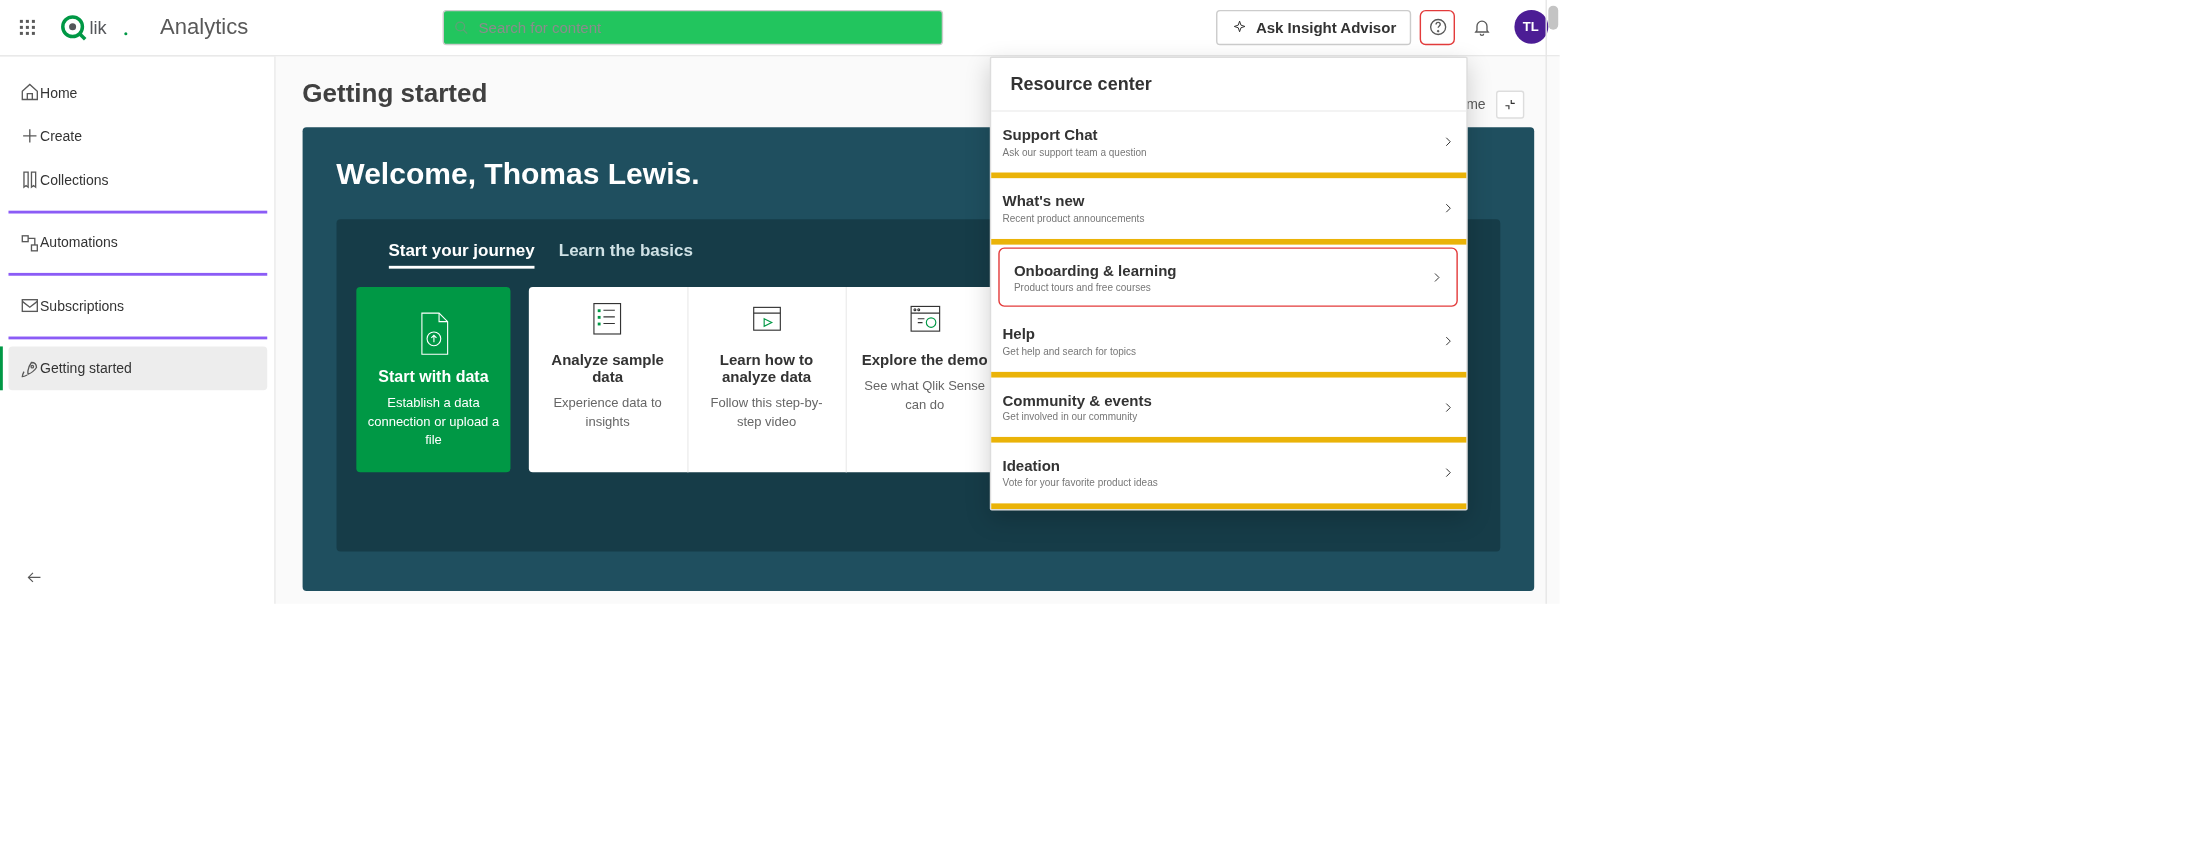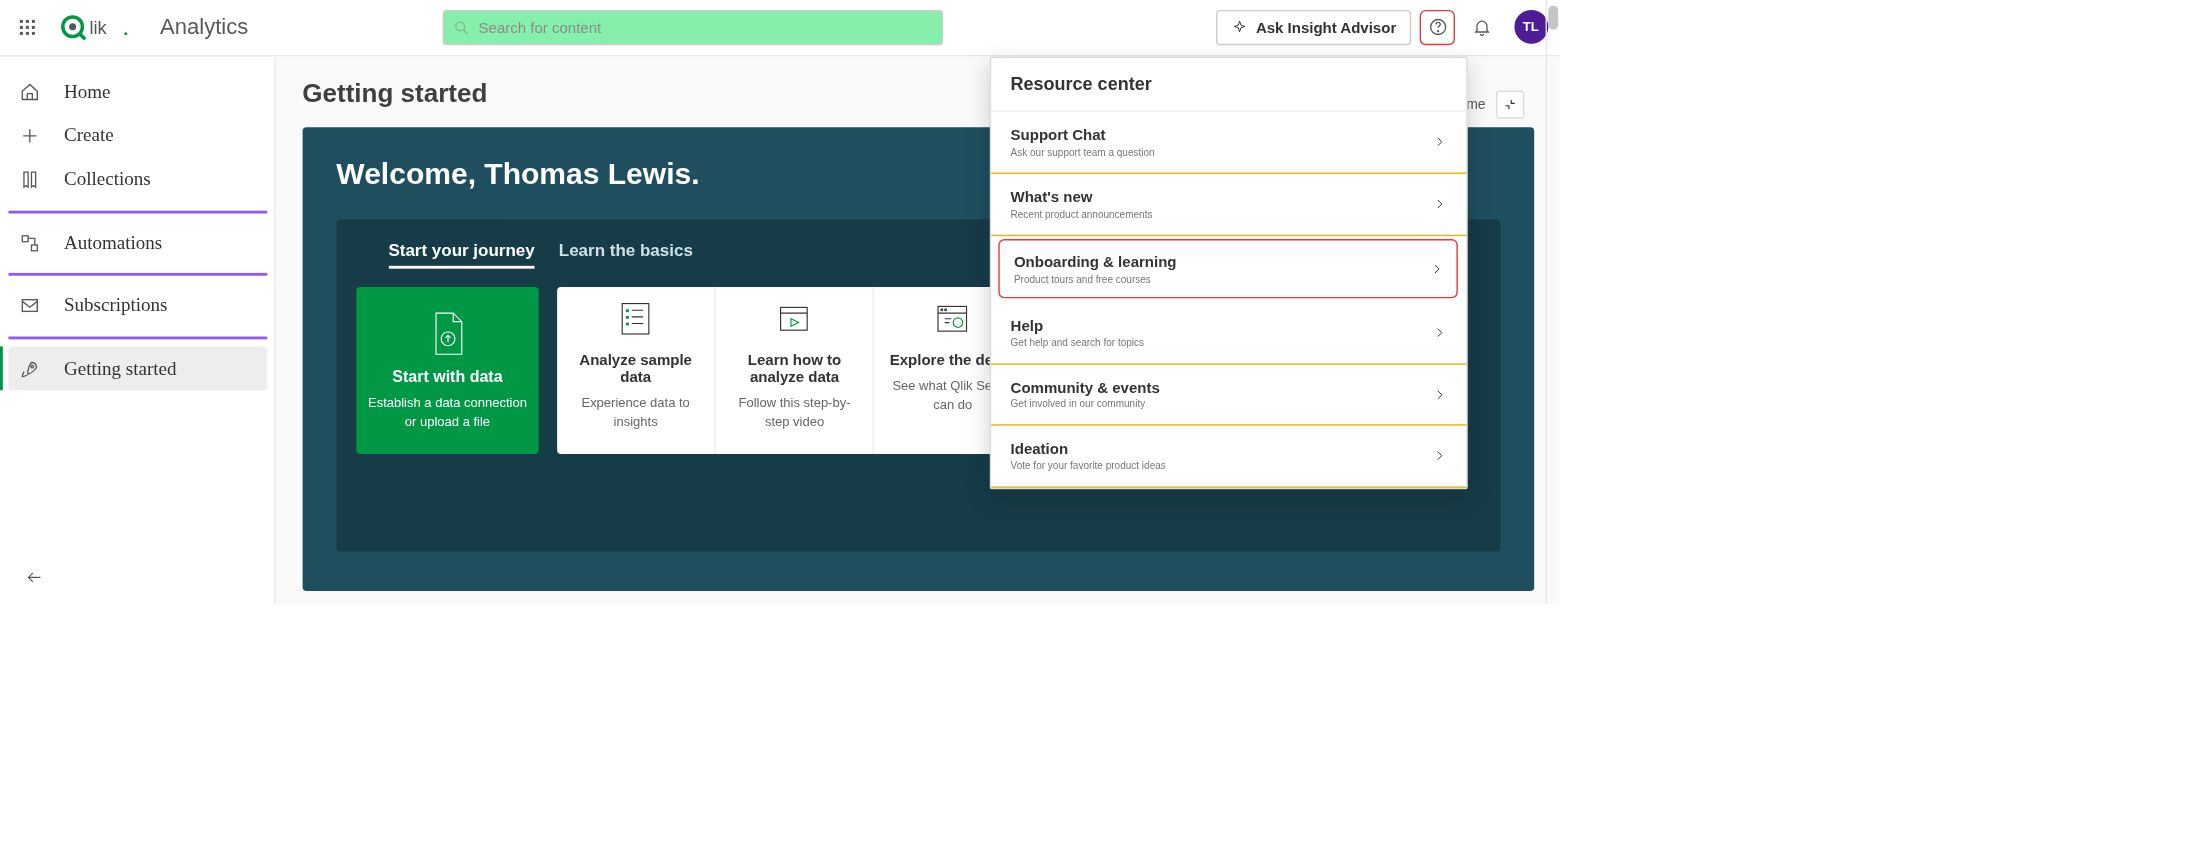--- a/index.html
+++ b/index.html
@@ -43,21 +43,21 @@
     margin-left: auto;
     margin-right: auto;
     position: relative;
     left: -40px;
   }
   .search {
     width: 500px;
     height: 36px;
     border: 1px solid #ccc;
     border-radius: 4px;
-    background: #86efac;
+    background: #22c55e;
     display:flex; align-items:center;
     padding: 0 10px;
     color:#666;
     justify-content:flex-end;
   }
   .search svg { width:16px; height:16px; margin-right:10px; opacity:.6;}
   .search input {
     border:none; outline:none; width:100%; font-size:15px; color:#595959; background:transparent;
   }
   .search input::placeholder{ color:#8c8c8c; }
@@ -93,27 +93,26 @@
   }
   .sidebar {
     width: 276px;
     border-right:1px solid #e6e6e6;
     padding: 14px 8px;
     overflow-y:auto;
   }
   .nav-group { padding-bottom:8px; }
   .nav-group + .nav-group { border-top:4px solid #8b5cf6; padding-top:8px; }
   .nav-item {
-    display:flex; align-items:center; gap:24px;
+    display:flex; align-items:center; gap:0;
     height:44px; padding:0 12px;
     border-radius:4px;
     color:#333;
     cursor:pointer;
-    font-size:19px;
-    font-family:Liberation Serif, serif;
+    font-size:14px;
   }
   .nav-item svg{width:20px;height:20px;stroke:#595959;fill:none;stroke-width:1.6;}
   .nav-item.active {
     background:#ededed;
     position:relative;
   }
   .nav-item.active::before {
     content:""; position:absolute; left:-8px; top:0; bottom:0; width:3px; background:#009845;
   }
   .sidebar-collapse {
@@ -157,21 +156,21 @@
     display:flex; gap:24px;
     font-size:17px; font-weight:600;
     margin-bottom:18px;
     margin-left:32px;
   }
   .journey-tabs .tab{ cursor:pointer; color:#cfe1e5;}
   .journey-tabs .tab.active{ color:#fff; border-bottom:3px solid #fff; padding-bottom:6px;}
   .cards-wrap{ display:flex; }
   .start-card{
     background:#009845;color:#fff;
-    width:182px;
+    width:154px;
     padding:22px 8px;
     text-align:center;
     border-radius:4px;
   }
   .start-card svg{width:42px;height:48px;stroke:#fff;fill:none;stroke-width:1.3; margin-bottom:8px;}
   .start-card h3{font-size:16px;font-weight:700;margin-bottom:10px;}
   .start-card p{font-size:13px;line-height:1.4;}
   .white-cards{
     background:#fff; color:#333;
     display:flex;
@@ -206,22 +205,22 @@
     border-radius:2px;
     z-index:50;
   }
   .popover-header{
     font-size:18px;font-weight:700;color:#333;
     padding:16px 20px;
     border-bottom:1px solid #eee;
   }
   .res-item{
     display:flex; align-items:center; justify-content:space-between;
-    padding:14px 20px;
-    border-bottom:1px solid #eab308;
+    padding:14px 12px;
+    border-bottom:7px solid #eab308;
     cursor:pointer;
   }
   .res-item.highlighted{
     border:2px solid #e33b3b; border-radius:6px;
     margin:4px 8px;
     padding:12px 14px;
   }
   .res-text h4{font-size:15px;font-weight:700;color:#333;margin-bottom:4px;}
   .res-text p{font-size:10px;color:#777;}
   .res-item svg{width:12px;height:12px;stroke:#333;stroke-width:2;fill:none;}

